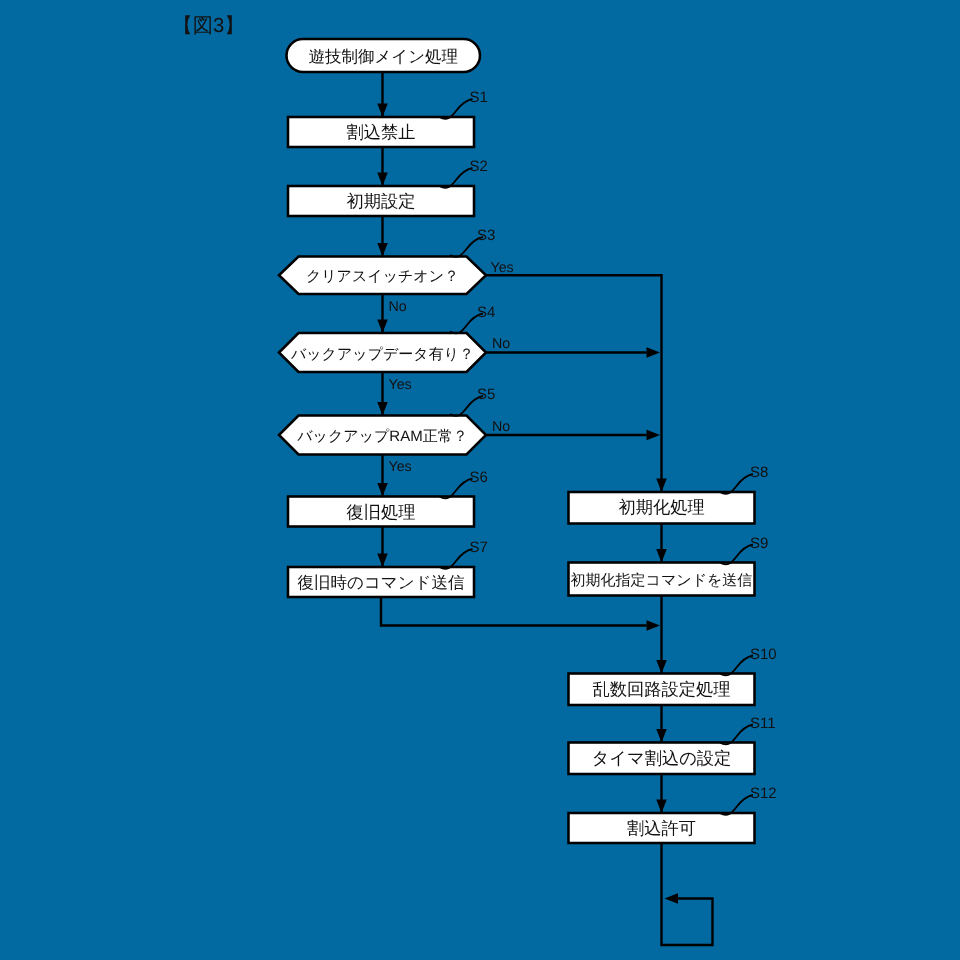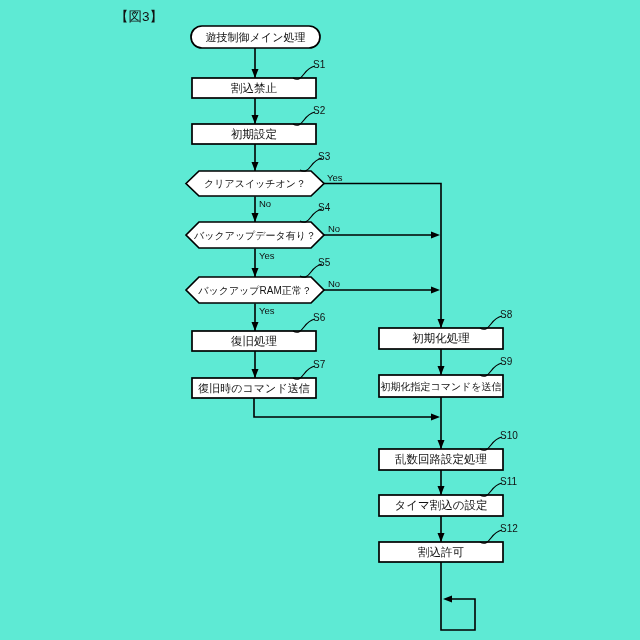--- a/index.html
+++ b/index.html
@@ -8,21 +8,21 @@
     background: #ffffff;
     width: 640px;
     height: 640px;
     overflow: hidden;
     font-family: "Liberation Sans", sans-serif;
   }
   .stage {
     position: relative;
     width: 640px;
     height: 640px;
-    background: #5eead4;
+    background: #0369a1;
   }
   svg text {
     fill: #111111;
     font-family: "Liberation Sans", sans-serif;
   }
   .shape {
     fill: #ffffff;
     stroke: #000000;
     stroke-width: 1.7;
   }

